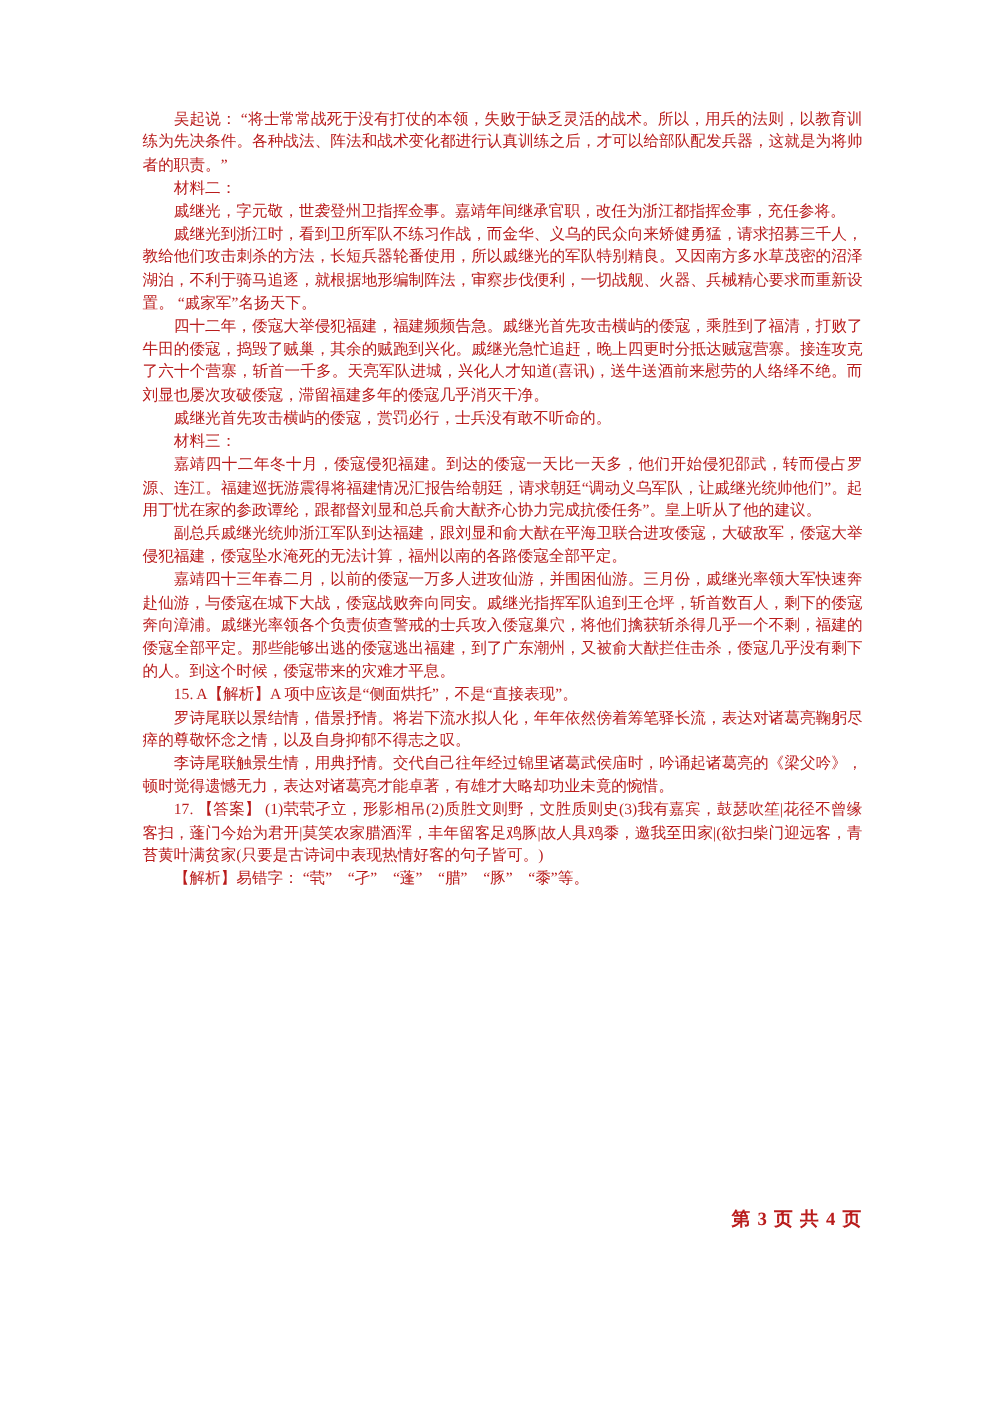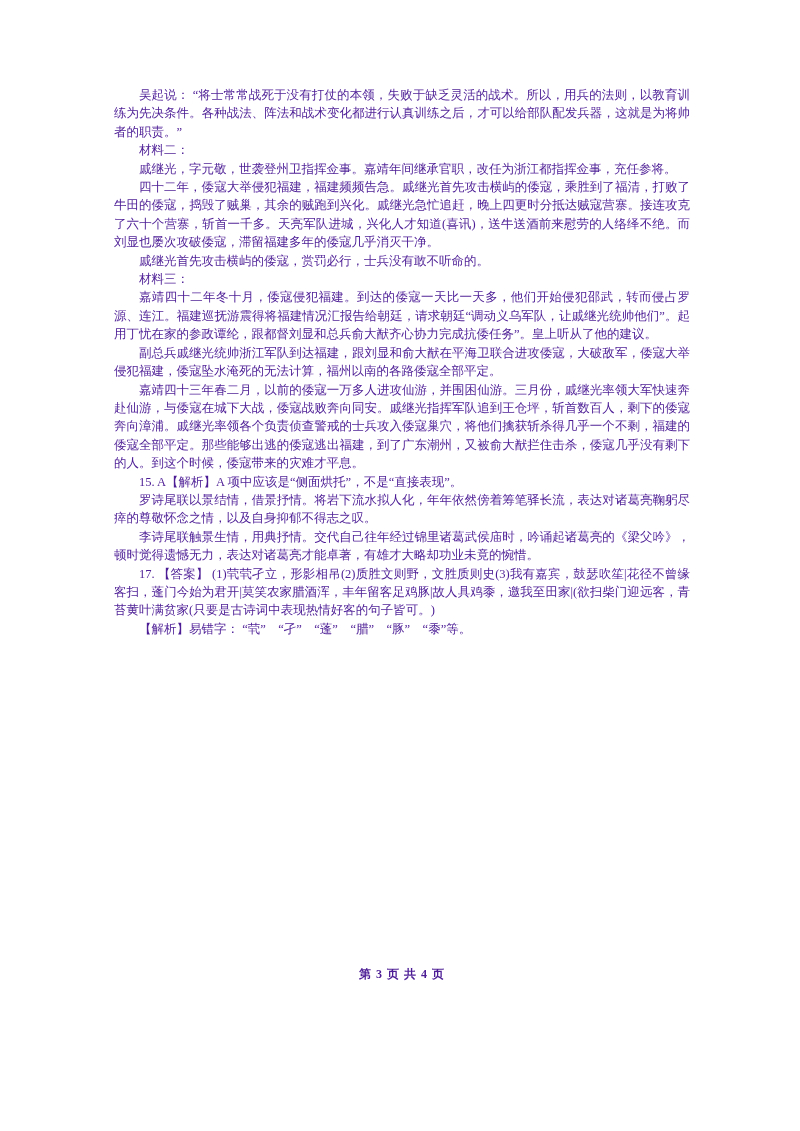--- a/index.html
+++ b/index.html
@@ -6,21 +6,21 @@
     margin: 0;
     padding: 0;
     background: #ffffff;
   }
   .page {
     position: relative;
     width: 800px;
     height: 1131px;
     background: #ffffff;
     font-family: "Liberation Serif", "DejaVu Serif", serif;
-    color: #4c1d95;
+    color: #b91c1c;
     overflow: hidden;
     box-sizing: border-box;
   }
   .content {
     position: absolute;
     left: 114px;
     top: 86px;
     width: 576px;
     font-size: 12.5px;
     line-height: 18.4px;
@@ -31,34 +31,35 @@
     margin: 0;
     padding: 0;
     text-indent: 2em;
     word-break: break-all;
   }
   .footer {
     position: absolute;
     left: 114px;
     top: 966px;
     width: 576px;
-    text-align: center;
-    font-size: 12px;
+    text-align: right;
+    font-size: 15px;
     font-weight: bold;
     letter-spacing: 1px;
   }
 </style>
 </head>
 <body>
 
 <div class="page">
   <div class="content">
     <p>吴起说： “将士常常战死于没有打仗的本领，失败于缺乏灵活的战术。所以，用兵的法则，以教育训练为先决条件。各种战法、阵法和战术变化都进行认真训练之后，才可以给部队配发兵器，这就是为将帅者的职责。”</p>
     <p>材料二：</p>
     <p>戚继光，字元敬，世袭登州卫指挥佥事。嘉靖年间继承官职，改任为浙江都指挥佥事，充任参将。</p>
+    <p>戚继光到浙江时，看到卫所军队不练习作战，而金华、义乌的民众向来矫健勇猛，请求招募三千人，教给他们攻击刺杀的方法，长短兵器轮番使用，所以戚继光的军队特别精良。又因南方多水草茂密的沼泽湖泊，不利于骑马追逐，就根据地形编制阵法，审察步伐便利，一切战舰、火器、兵械精心要求而重新设置。 “戚家军”名扬天下。</p>
     <p>四十二年，倭寇大举侵犯福建，福建频频告急。戚继光首先攻击横屿的倭寇，乘胜到了福清，打败了牛田的倭寇，捣毁了贼巢，其余的贼跑到兴化。戚继光急忙追赶，晚上四更时分抵达贼寇营寨。接连攻克了六十个营寨，斩首一千多。天亮军队进城，兴化人才知道(喜讯)，送牛送酒前来慰劳的人络绎不绝。而刘显也屡次攻破倭寇，滞留福建多年的倭寇几乎消灭干净。</p>
     <p>戚继光首先攻击横屿的倭寇，赏罚必行，士兵没有敢不听命的。</p>
     <p>材料三：</p>
     <p>嘉靖四十二年冬十月，倭寇侵犯福建。到达的倭寇一天比一天多，他们开始侵犯邵武，转而侵占罗源、连江。福建巡抚游震得将福建情况汇报告给朝廷，请求朝廷“调动义乌军队，让戚继光统帅他们”。起用丁忧在家的参政谭纶，跟都督刘显和总兵俞大猷齐心协力完成抗倭任务”。皇上听从了他的建议。</p>
     <p>副总兵戚继光统帅浙江军队到达福建，跟刘显和俞大猷在平海卫联合进攻倭寇，大破敌军，倭寇大举侵犯福建，倭寇坠水淹死的无法计算，福州以南的各路倭寇全部平定。</p>
     <p>嘉靖四十三年春二月，以前的倭寇一万多人进攻仙游，并围困仙游。三月份，戚继光率领大军快速奔赴仙游，与倭寇在城下大战，倭寇战败奔向同安。戚继光指挥军队追到王仓坪，斩首数百人，剩下的倭寇奔向漳浦。戚继光率领各个负责侦查警戒的士兵攻入倭寇巢穴，将他们擒获斩杀得几乎一个不剩，福建的倭寇全部平定。那些能够出逃的倭寇逃出福建，到了广东潮州，又被俞大猷拦住击杀，倭寇几乎没有剩下的人。到这个时候，倭寇带来的灾难才平息。</p>
     <p>15. A【解析】A 项中应该是“侧面烘托”，不是“直接表现”。</p>
     <p>罗诗尾联以景结情，借景抒情。将岩下流水拟人化，年年依然傍着筹笔驿长流，表达对诸葛亮鞠躬尽瘁的尊敬怀念之情，以及自身抑郁不得志之叹。</p>
     <p>李诗尾联触景生情，用典抒情。交代自己往年经过锦里诸葛武侯庙时，吟诵起诸葛亮的《梁父吟》，顿时觉得遗憾无力，表达对诸葛亮才能卓著，有雄才大略却功业未竟的惋惜。</p>
     <p>17. 【答案】 (1)茕茕孑立，形影相吊(2)质胜文则野，文胜质则史(3)我有嘉宾，鼓瑟吹笙|花径不曾缘客扫，蓬门今始为君开|莫笑农家腊酒浑，丰年留客足鸡豚|故人具鸡黍，邀我至田家|(欲扫柴门迎远客，青苔黄叶满贫家(只要是古诗词中表现热情好客的句子皆可。)</p>

